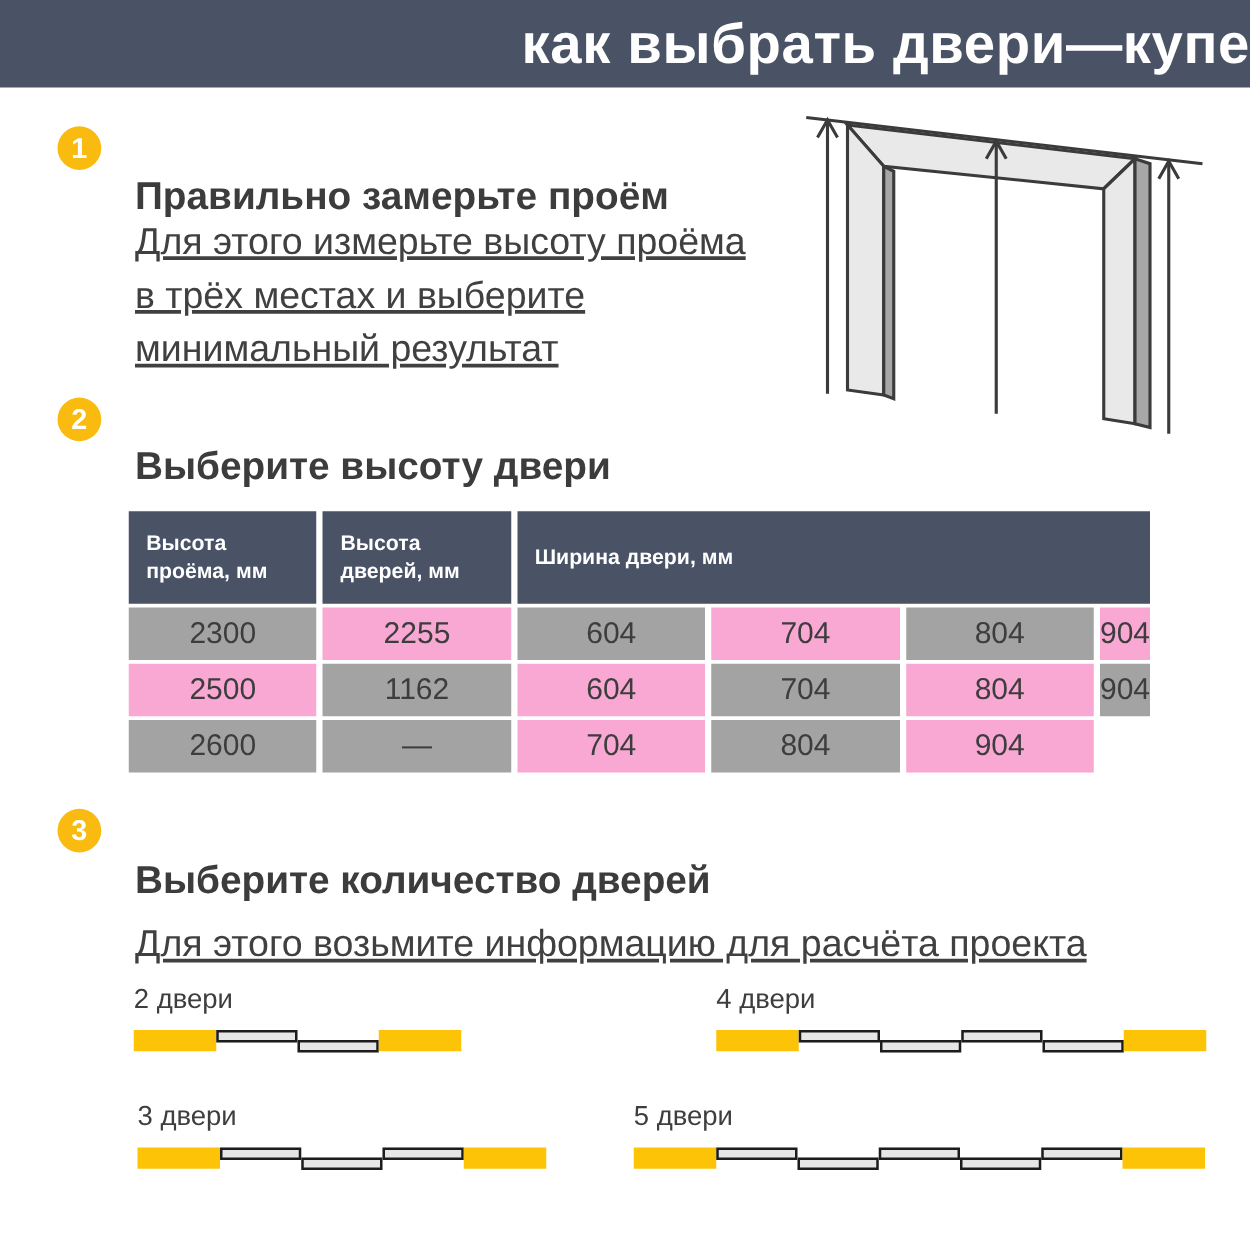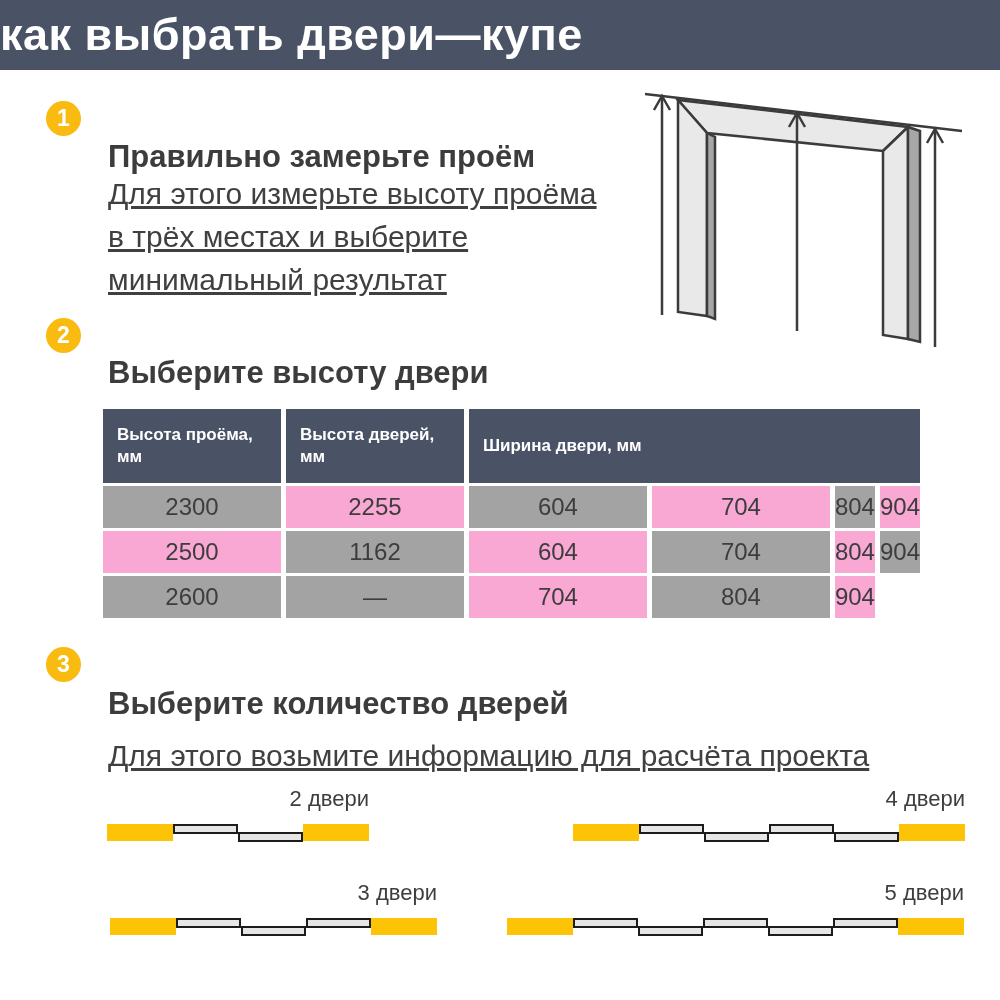--- a/index.html
+++ b/index.html
@@ -8,21 +8,21 @@
     background: #ffffff; overflow: hidden;
     font-family: "Liberation Sans", sans-serif;
     color: #3d3d3d;
   }
   
   .header-bar {
     position: absolute; left: 0; top: 0; width: 1000px; height: 70px;
     background: #4a5266;
   }
   .header-bar .title {
-    width: 100%; text-align: left; line-height: 70px;
+    width: 100%; text-align: right; line-height: 70px;
     font-size: 45px; font-weight: bold; color: #ffffff; letter-spacing: 0.5px;
   }
   
   .badge {
     position: absolute; left: 46px; width: 35px; height: 35px;
     background: #f9bb0f; border-radius: 50%;
     display: flex; align-items: center; justify-content: center;
     color: #ffffff; font-size: 23px; font-weight: bold;
   }
   .b1 { top: 101px; } .b2 { top: 318px; } .b3 { top: 647px; }
@@ -35,39 +35,39 @@
     position: absolute; left: 108px;
     font-size: 30px; color: #404040; line-height: 43px; white-space: pre-line; text-decoration: underline;
   }
   .p1 { top: 172px; } .p3 { top: 734px; }
   
   .doorway { position: absolute; left: 640px; top: 85px; }
   
   .size-table {
     position: absolute; left: 103px; top: 409px; width: 817px;
     display: grid;
-    grid-template-columns: repeat(4, 1fr);
+    grid-template-columns: repeat(5, 1fr);
     grid-template-rows: 74px 42px 42px 42px;
     gap: 3px 5px;
   }
   .th {
     background: #4a5266; color: #ffffff;
     font-size: 17px; font-weight: bold; line-height: 22px;
     display: flex; align-items: center;
     padding: 0 10px 0 14px; box-sizing: border-box;
   }
   .th.span4 { grid-column: 3 / span 4; }
   .td {
     display: flex; align-items: center; justify-content: center;
     font-size: 24px; color: #3d3d3d;
   }
   .td.dark { background: #a3a3a3; }
   .td.light { background: #f9a8d4; }
   
-  .diagram { position: absolute; text-align: right; }
+  .diagram { position: absolute; text-align: left; }
   .diagram-label { font-size: 22px; color: #3e3e3e; height: 26px; margin-bottom: 11px; }
   .track { display: flex; height: 20px; }
   .wall { width: 66px; height: 17px; background: #fdc407; margin-top: 1px; flex: 0 0 66px; }
   .panel {
     width: 65px; flex: 0 0 65px; height: 10px; box-sizing: border-box;
     border: 2px solid #1c1c1c; background: #e6e6e6;
   }
   .panel.up { margin-top: 1px; }
   .panel.down { margin-top: 9px; }
   .d2 { left: 107px; top: 786px; width: 262px; }

